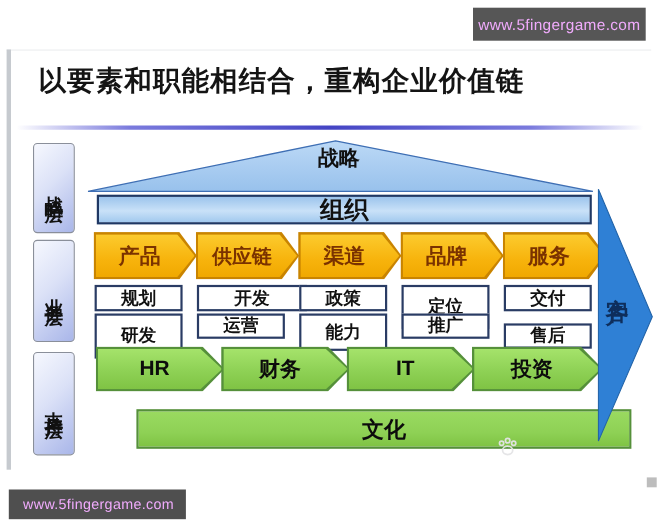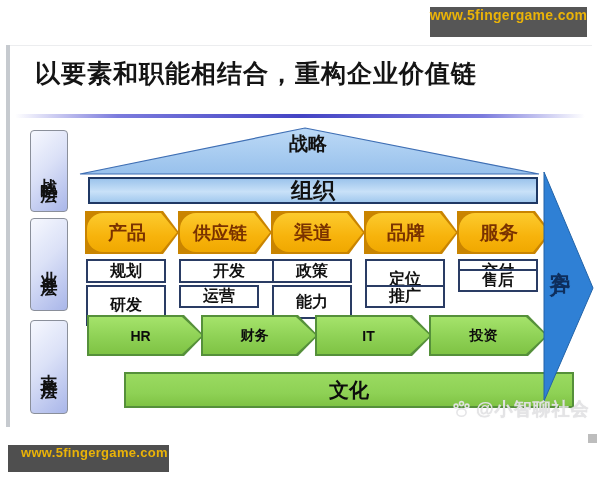--- a/index.html
+++ b/index.html
@@ -5,23 +5,23 @@
   html,body{margin:0;padding:0;}
   body{
     width:600px;height:480px;position:relative;overflow:hidden;
     background:#ffffff;
     font-family:"Liberation Sans","DejaVu Sans",sans-serif;
   }
   .abs{position:absolute;box-sizing:border-box;}
 
   
   .url-bar{
-    background:#565656;color:#eab308;
-    display:flex;justify-content:center;
-    font-size:14px;letter-spacing:.3px;font-weight:bold;
+    background:#565656;color:#f0abfc;
+    display:flex;align-items:center;justify-content:center;
+    font-size:14px;letter-spacing:.3px;
   }
   .url-bar.bottom{background:#4f4f4f;font-size:13px;justify-content:flex-start;padding-left:13px;}
 
   
   .slide-edge-left{background:#c6cacf;}
   .slide-edge-top{background:#ecedef;}
 
   .page-title{
     font-size:25px;font-weight:bold;color:#141414;letter-spacing:1px;white-space:nowrap;
   }
@@ -54,25 +54,25 @@
   .chev,.chev-in{
     clip-path:polygon(0 0,calc(100% - 16px) 0,100% 50%,calc(100% - 16px) 100%,0 100%);
   }
   .chev-in{
     position:absolute;inset:2px;
     display:flex;align-items:center;justify-content:center;
     padding-right:10px;
   }
   .o-chev{background:#c98400;}
   .o-chev .chev-in{background:linear-gradient(180deg,#fccb2e 0%,#f7b30c 60%,#f0a800 100%);
-    font-size:19px;font-weight:bold;color:#7a3200;border-radius:16px;}
+    font-size:19px;font-weight:bold;color:#7a3200;}
   .g-chev,.g-chev .chev-in{clip-path:polygon(0 0,calc(100% - 20px) 0,100% 50%,calc(100% - 20px) 100%,0 100%);}
   .g-chev{background:#55903a;}
   .g-chev .chev-in{background:linear-gradient(180deg,#a5e36b 0%,#8ed155 55%,#7fc344 100%);
-    font-size:14px;font-weight:bold;color:#0c0c0c;text-align:center;}
+    font-size:19px;font-weight:bold;color:#0c0c0c;text-align:center;}
 
   
   .fn-box{
     background:#ffffff;border:2px solid #2a3c64;
     display:flex;align-items:center;justify-content:center;
     font-size:16px;font-weight:bold;color:#111;
   }
 
   
   .culture-bar{
@@ -154,21 +154,21 @@
 <div class="abs fn-box" style="left:86px;top:259px;width:80px;height:24px;">规划</div>
 <div class="abs fn-box" style="left:179px;top:259px;width:100px;height:24px;">开发</div>
 <div class="abs fn-box" style="left:272px;top:259px;width:80px;height:24px;">政策</div>
 <div class="abs fn-box" style="left:365px;top:259px;width:80px;height:40px;">定位</div>
 <div class="abs fn-box" style="left:458px;top:259px;width:80px;height:24px;text-align:right;">交付</div>
 
 <div class="abs fn-box" style="left:86px;top:285px;width:80px;height:41px;">研发</div>
 <div class="abs fn-box" style="left:179px;top:285px;width:80px;height:23px;">运营</div>
 <div class="abs fn-box" style="left:272px;top:285px;width:80px;height:34px;">能力</div>
 <div class="abs fn-box" style="left:365px;top:285px;width:80px;height:23px;">推广</div>
-<div class="abs fn-box" style="left:458px;top:269px;width:80px;height:23px;text-align:center;">售后</div>
+<div class="abs fn-box" style="left:458px;top:294px;width:80px;height:23px;text-align:center;">售后</div>
 
 <div class="abs chev g-chev" style="left:87px;top:315px;width:117px;height:41px;">
   <div class="chev-in">HR</div>
 </div>
 <div class="abs chev g-chev" style="left:201px;top:315px;width:117px;height:41px;">
   <div class="chev-in">财务</div>
 </div>
 <div class="abs chev g-chev" style="left:315px;top:315px;width:117px;height:41px;">
   <div class="chev-in">IT</div>
 </div>
@@ -187,20 +187,19 @@
 
 <div class="abs brand-mark" style="left:452px;top:397px;">
   <svg width="19" height="18" viewBox="0 0 19 18">
     <g fill="none" stroke="rgba(228,228,230,.95)" stroke-width="1.6">
       <circle cx="4" cy="6" r="1.9"></circle>
       <circle cx="9.5" cy="3.6" r="2"></circle>
       <circle cx="15" cy="6" r="1.9"></circle>
       <ellipse cx="9.5" cy="12.4" rx="4.6" ry="3.8"></ellipse>
     </g>
   </svg>
-  <span>@小智聊社会</span>
 </div>
 
 <div class="abs url-bar bottom" style="left:8px;top:445px;width:161px;height:27px;">
   <span>www.5fingergame.com</span>
 </div>
 
 <div class="abs corner-chip" style="left:588px;top:434px;width:9px;height:9px;"></div>
 
 </body></html>

